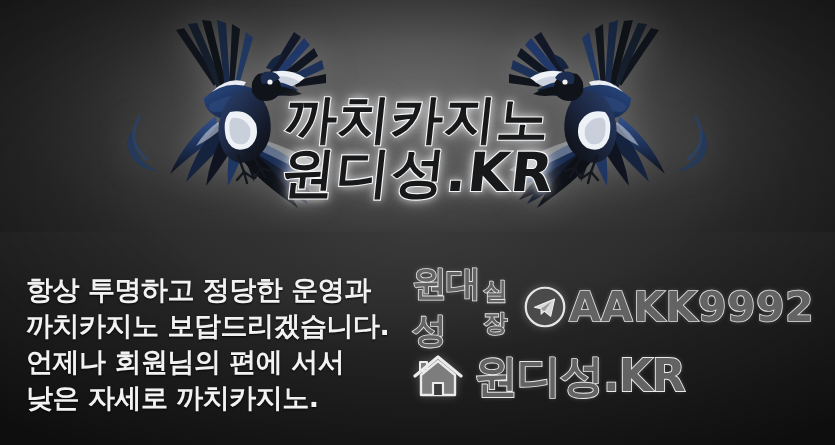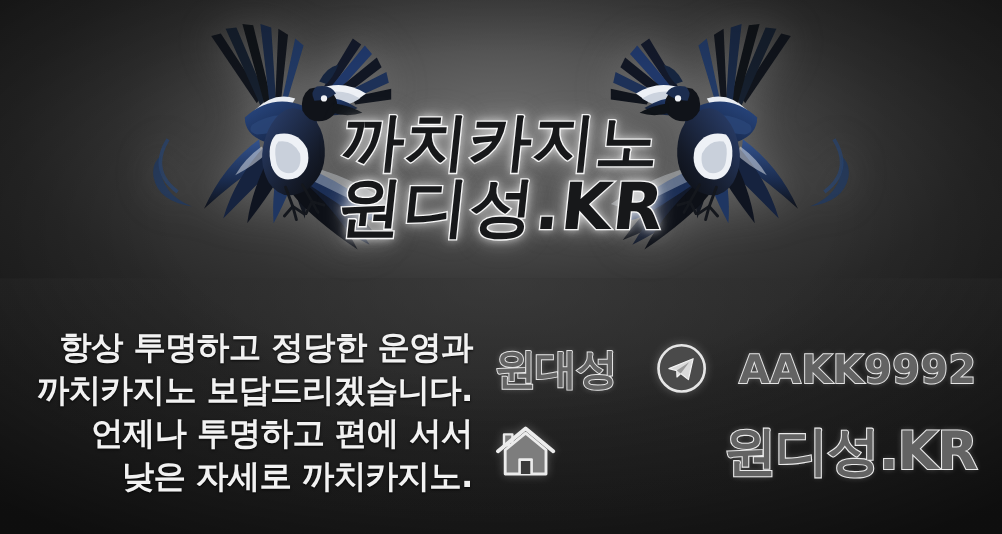--- a/index.html
+++ b/index.html
@@ -65,21 +65,21 @@
     transform:skewX(-6deg);
   }
   .title-line-1{ font-size:52px; }
   .title-line-2{ font-size:54px; margin-top:4px; }
 
   
   .slogan{
     position:absolute;
     left:26px; top:272px;
     width:368px;
-    text-align:right;
+    text-align:left;
     z-index:6;
   }
   .slogan-line{
     font-family:"DejaVu Sans", sans-serif;
     font-weight:bold;
     font-size:27px;
     line-height:1.33;
     color:#f2f2f2;
     letter-spacing:-0.5px;
     text-shadow:0 1px 2px rgba(0,0,0,.85);
@@ -88,37 +88,37 @@
   
   .contact{
     position:absolute;
     left:412px; top:276px;
     width:402px;
     z-index:6;
   }
   .contact-row{
     display:flex;
     align-items:center;
-    justify-content:space-between;
+    justify-content:flex-start;
     gap:0;
   }
   .contact-row-1{ height:62px; }
   .contact-row-2{ height:72px; margin-top:2px; }
 
   .outline-text{
     font-family:"DejaVu Sans", sans-serif;
     font-weight:bold;
     color:#636363;
     -webkit-text-stroke:1.6px #e2e2e2;
     paint-order:stroke fill;
     text-shadow:0 0 5px rgba(255,255,255,.30);
   }
   .name-main{ font-size:35px; letter-spacing:-1px; }
   .name-role{ font-size:24px; margin-left:1px; letter-spacing:-1px; }
-  .tg-handle{ font-size:33px; letter-spacing:0.5px; }
+  .tg-handle{ font-size:41px; letter-spacing:0.5px; }
   .site-text{ font-size:44px; letter-spacing:-1px; -webkit-text-stroke:1.8px #e8e8e8; }
 
   .icon-tg{ width:44px; height:44px; flex:0 0 auto; margin:0 2px 0 8px; }
   .icon-home{ width:52px; height:52px; flex:0 0 auto; margin-right:10px; }
   .icon-tg svg, .icon-home svg{ width:100%; height:100%; display:block;
     filter:drop-shadow(0 0 4px rgba(255,255,255,.25)); }
 </style>
 </head>
 <body>
 
@@ -309,28 +309,29 @@
   </div>
 
   <div class="title-block">
     <div class="title-line title-line-1">까치카지노</div>
     <div class="title-line title-line-2">원디성.KR</div>
   </div>
 
   <div class="slogan">
     <div class="slogan-line">항상 투명하고 정당한 운영과</div>
     <div class="slogan-line">까치카지노 보답드리겠습니다.</div>
-    <div class="slogan-line">언제나 투명하고 편에 서서</div>
+    <div class="slogan-line">언제나 회원님의 편에 서서</div>
     <div class="slogan-line">낮은 자세로 까치카지노.</div>
   </div>
 
   <div class="contact">
 
     <div class="contact-row contact-row-1">
       <span class="outline-text name-main">원대성</span>
+      <span class="outline-text name-role">실장</span>
       <span class="icon-tg">
         <svg viewBox="0 0 48 48" xmlns="http://www.w3.org/2000/svg">
           <circle cx="24" cy="24" r="21" fill="#4a4a4a" stroke="#e6e6e6" stroke-width="2.4"></circle>
           <path d="M12.5 24.2 L34.5 15.2 L30.2 34.2 L23.2 28.6 L19.8 31.8 L19.6 26.0 Z" fill="#d9d9d9" stroke="#f2f2f2" stroke-width="1.1" stroke-linejoin="round"></path>
           <path d="M19.6 26.0 L30.8 18.4 L23.2 28.6 Z" fill="#9a9a9a"></path>
         </svg>
       </span>
       <span class="outline-text tg-handle">AAKK9992</span>
     </div>
 

